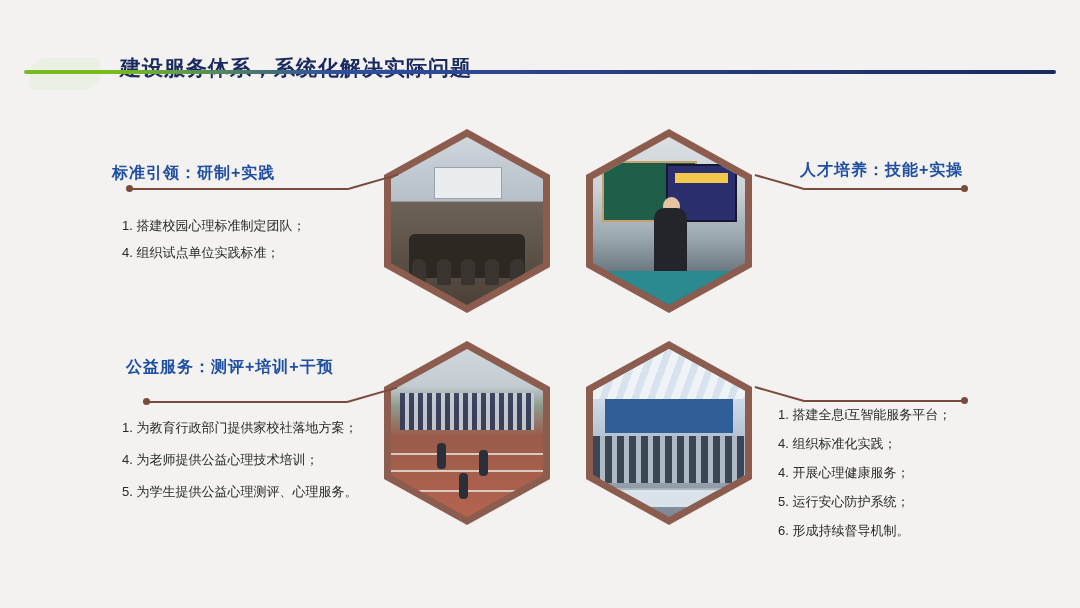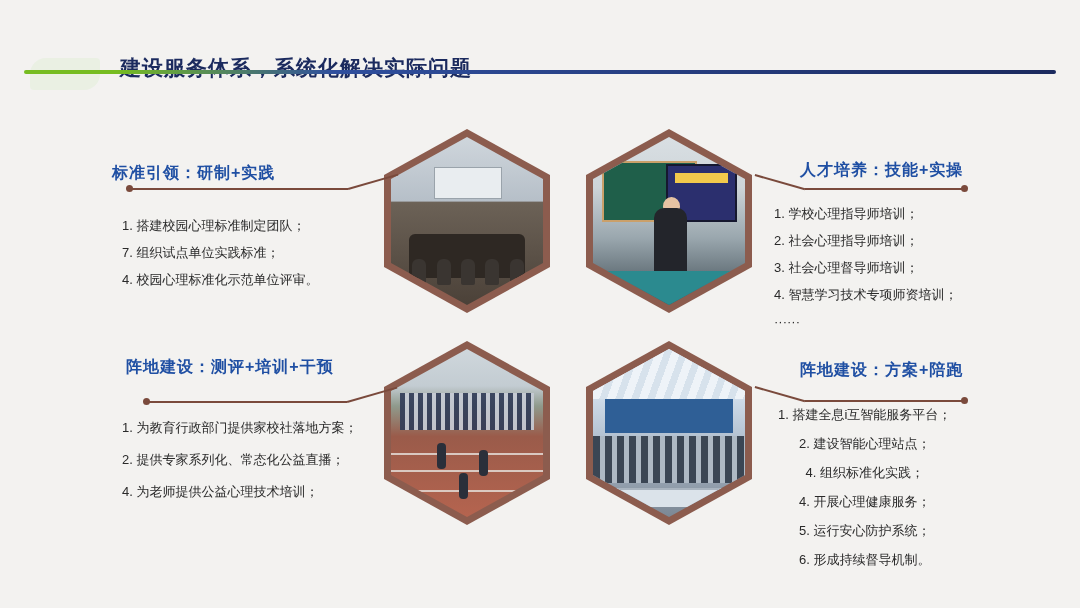--- a/index.html
+++ b/index.html
@@ -278,43 +278,33 @@
 
   <div class="connector">
     <div class="conn-diag" style="left:748px; top:386px; width:52px; transform:rotate(16deg);"></div>
     <div class="conn-line" style="left:798px; top:400px; width:158px;"></div>
     <div class="conn-dot" style="left:954px; top:397px;"></div>
   </div>
 
   <div class="block-title" style="left:112px; top:163px;">标准引领：研制+实践</div>
   <div class="block-list" style="left:122px; top:212px;">
     <div>1. 搭建校园心理标准制定团队；</div>
-    <div>7. 组织试点单位实践标准；</div>
-    <div>4. 校园心理标准化示范单位评审。</div>
+    <div>4. 组织试点单位实践标准；</div>
   </div>
 
   <div class="block-title" style="left:800px; top:160px;">人才培养：技能+实操</div>
-  <div class="block-list" style="left:774px; top:200px;">
-    <div>1. 学校心理指导师培训；</div>
-    <div>2. 社会心理指导师培训；</div>
-    <div>3. 社会心理督导师培训；</div>
-    <div>4. 智慧学习技术专项师资培训；</div>
-    <div>······</div>
-  </div>
-
-  <div class="block-title" style="left:126px; top:357px;">阵地建设：测评+培训+干预</div>
+
+  <div class="block-title" style="left:126px; top:357px;">公益服务：测评+培训+干预</div>
   <div class="block-list" style="left:122px; top:412px; line-height:32px;">
     <div>1. 为教育行政部门提供家校社落地方案；</div>
-    <div>2. 提供专家系列化、常态化公益直播；</div>
     <div>4. 为老师提供公益心理技术培训；</div>
-  </div>
-
-  <div class="block-title" style="left:800px; top:360px;">阵地建设：方案+陪跑</div>
-  <div class="block-list" style="left:778px; top:400px; line-height:29px;text-align:center;">
+    <div>5. 为学生提供公益心理测评、心理服务。</div>
+  </div>
+
+  <div class="block-list" style="left:778px; top:400px; line-height:29px;">
     <div>1. 搭建全息i互智能服务平台；</div>
-    <div>2. 建设智能心理站点；</div>
     <div>4. 组织标准化实践；</div>
     <div>4. 开展心理健康服务；</div>
     <div>5. 运行安心防护系统；</div>
     <div>6. 形成持续督导机制。</div>
   </div>
 
 </div>
 
 </body></html>

